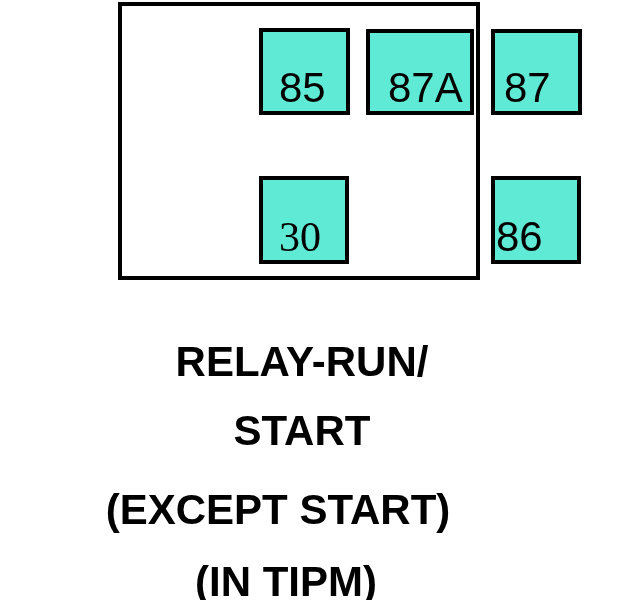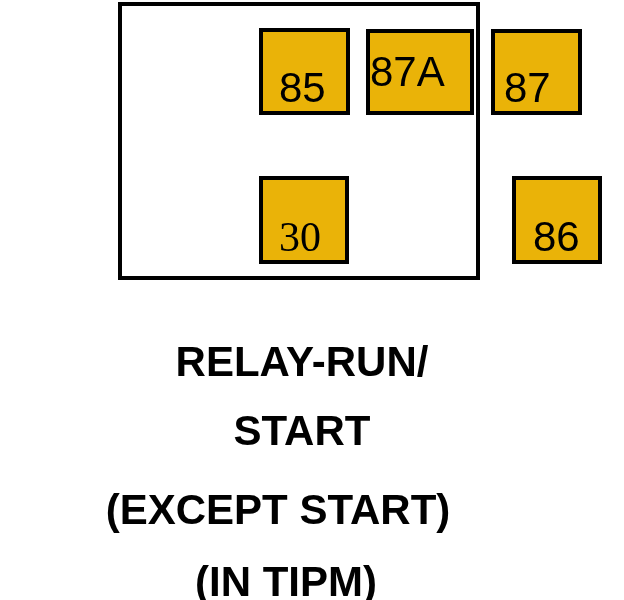--- a/index.html
+++ b/index.html
@@ -23,33 +23,33 @@
     width: 362px;
     height: 278px;
     border: 4px solid #000000;
     box-sizing: border-box;
     background: #ffffff;
   }
   .pin {
     position: absolute;
     border: 4px solid #000000;
     box-sizing: border-box;
-    background: #eab308;
+    background: #5eead4;
     display: flex;
     align-items: flex-end;
     font-size: 42px;
     font-weight: 400;
     letter-spacing: 0;
     line-height: 1.1;
   }
   .pin-85  { left: 137px; top: 22px;  width: 91px;  height: 87px; padding-left: 16px; }
-  .pin-87a { left: 244px; top: 23px;  width: 108px; height: 86px; padding-left: 0; align-items: center;  }
+  .pin-87a { left: 244px; top: 23px;  width: 108px; height: 86px; padding-left: 18px;  }
   .pin-87  { left: 369px; top: 23px;  width: 91px;  height: 86px; padding-left: 9px; }
   .pin-30  { left: 137px; top: 170px; width: 90px;  height: 88px; padding-left: 16px; font-family: Liberation Serif, serif; }
-  .pin-86  { left: 369px; top: 170px; width: 90px;  height: 88px; padding-left: 17px; margin-left: 21px; }
+  .pin-86  { left: 369px; top: 170px; width: 90px;  height: 88px; padding-left: 1px; }
   .caption-line {
     position: absolute;
     width: 500px;
     text-align: center;
     font-size: 42px;
     font-weight: 700;
     line-height: 1;
     white-space: nowrap;
   }
   .caption-line-1 { left: 52px; top: 341px; }

